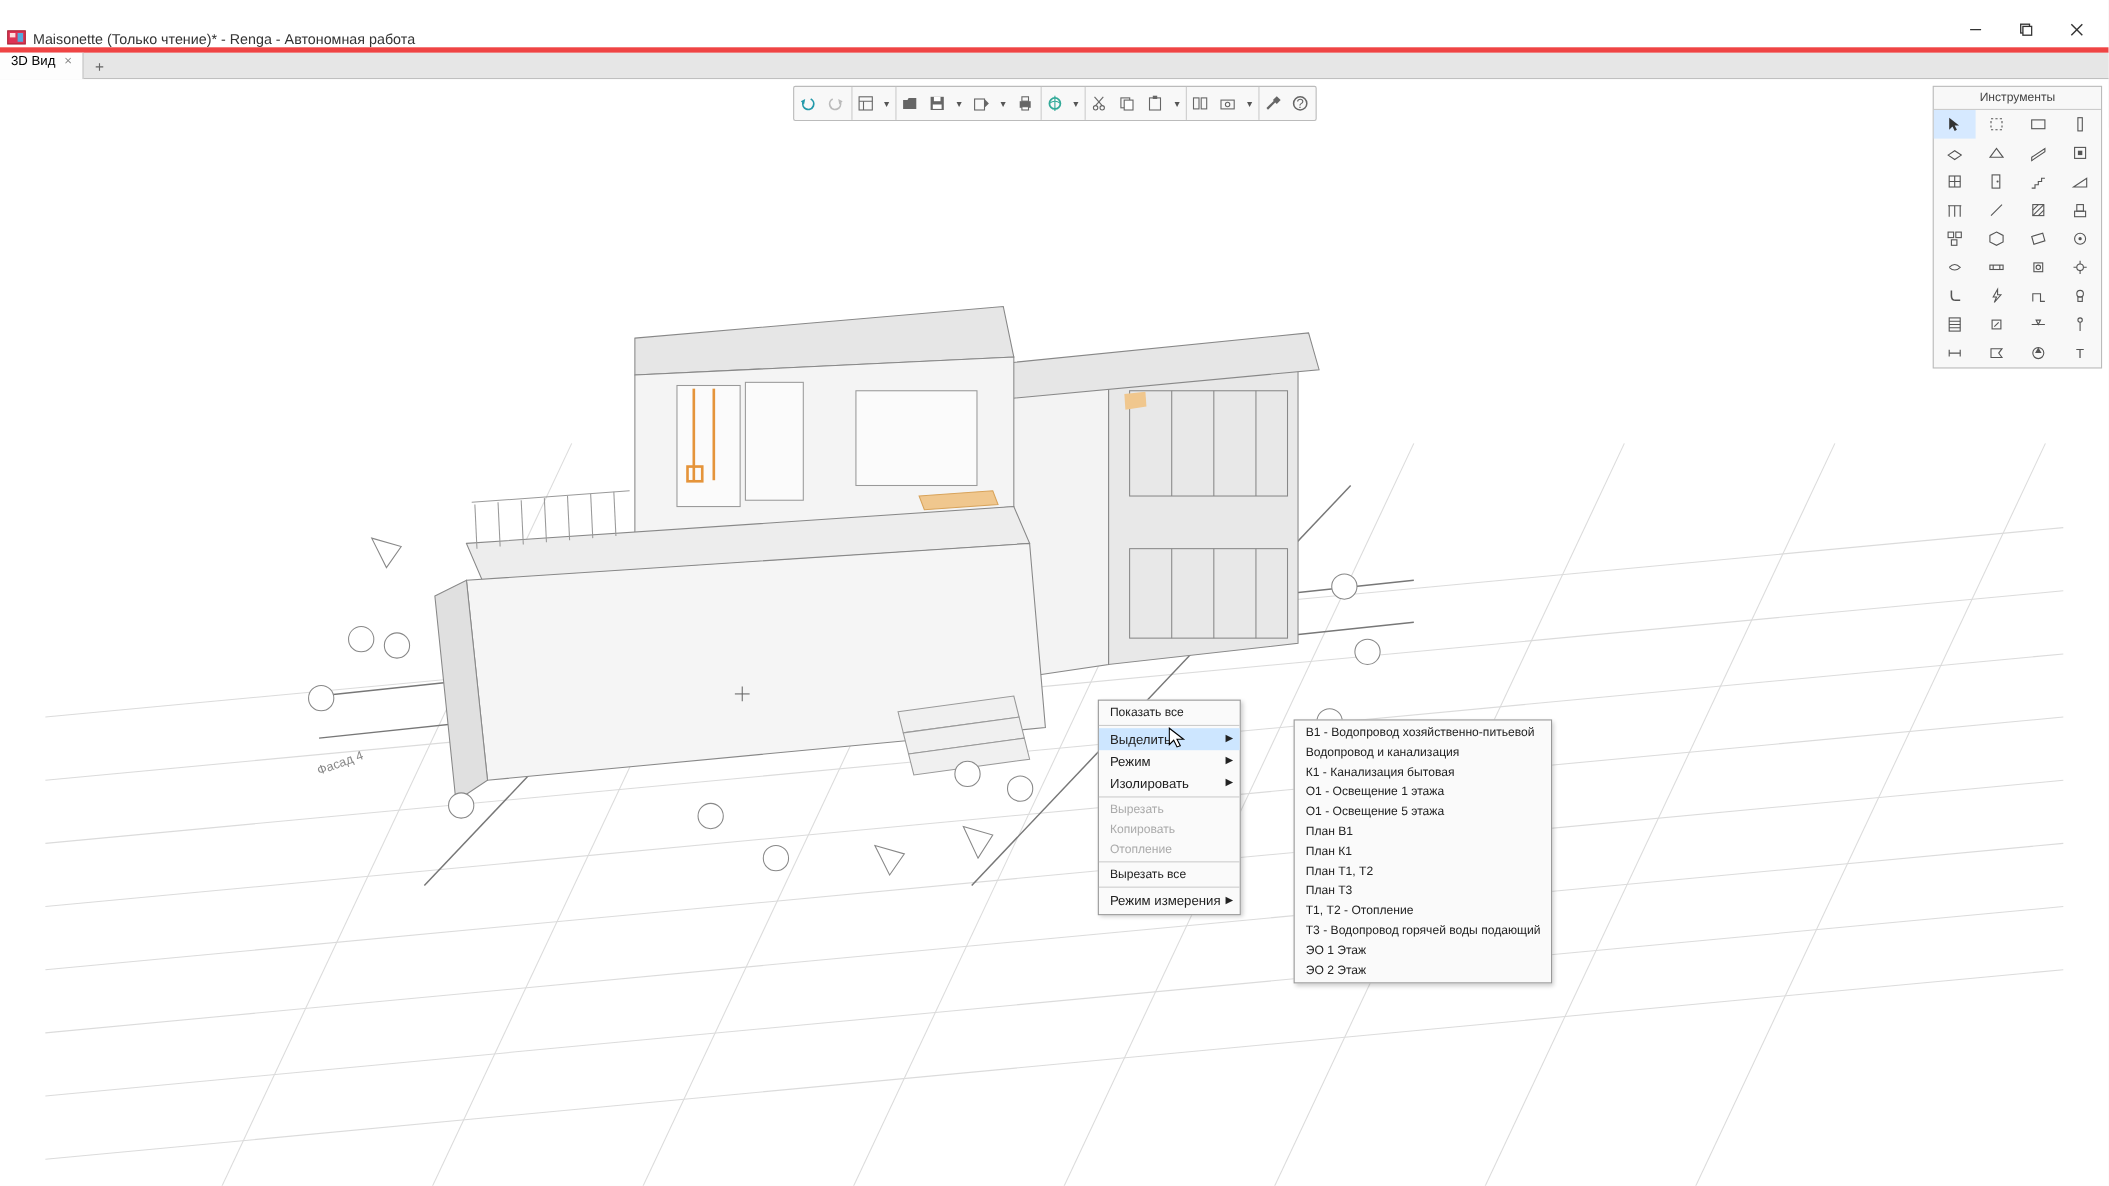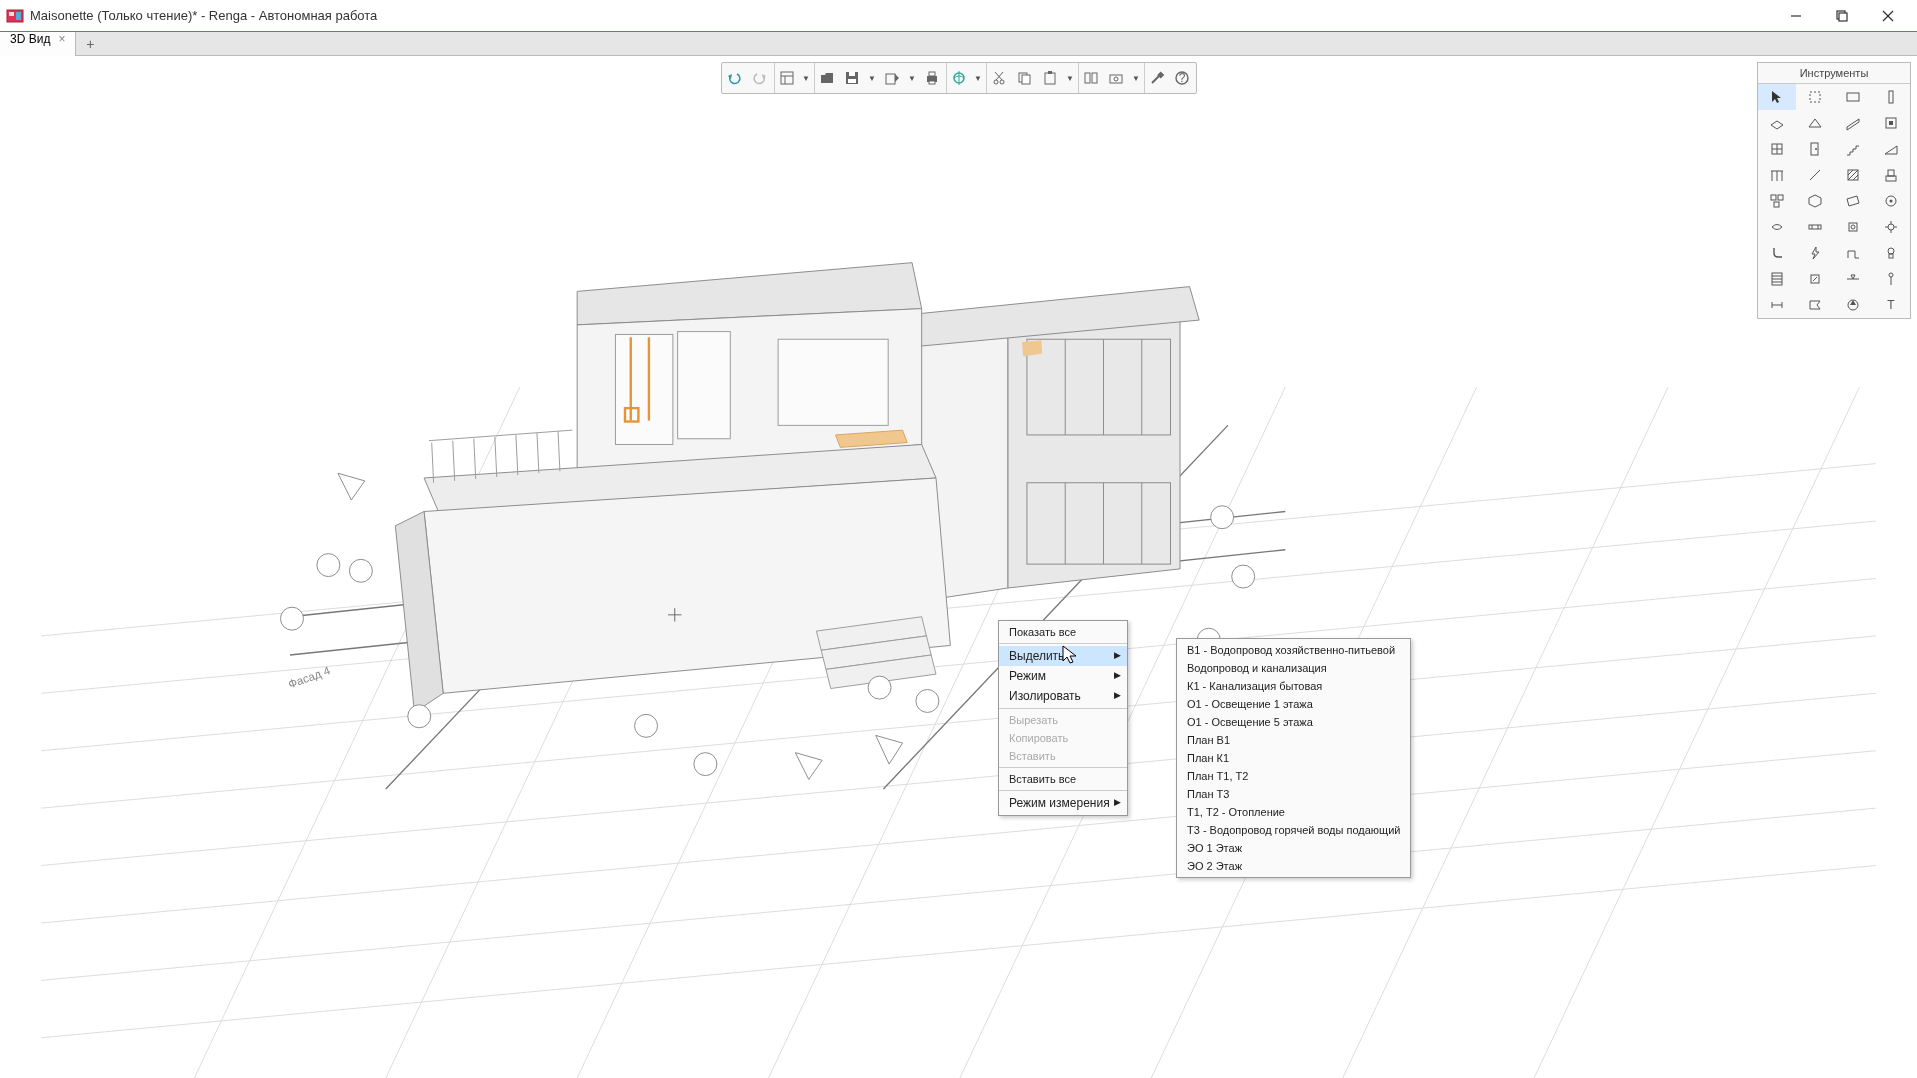--- a/index.html
+++ b/index.html
@@ -1,17 +1,17 @@
 <!DOCTYPE html>
 <html><head>
 <meta charset="utf-8">
 <style>
 *{margin:0;padding:0;box-sizing:border-box;font-family:"Segoe UI",Tahoma,sans-serif;font-size:12px}
 body{width:1917px;height:1078px;background:#f0f0f0;overflow:hidden;position:relative}
-.titlebar{height:32px;background:#fff;display:flex;align-items:center;padding:0 6px;border-bottom:1px solid #ef4444}
+.titlebar{height:48px;background:#fff;display:flex;align-items:flex-end;padding:0 6px;border-bottom:5px solid #ef4444}
 .titlebar .app-icon{width:18px;height:18px;margin-right:6px;position:relative}
 .titlebar .app-icon svg{width:18px;height:18px}
 .titlebar .title{font-size:13px;color:#333}
 .titlebar .win-controls{margin-left:auto;display:flex}
 .titlebar .win-controls .wc{width:46px;height:32px;display:flex;align-items:center;justify-content:center;color:#333}
 .tabbar{height:24px;background:#e6e6e6;display:flex;align-items:center;border-bottom:1px solid #bbb}
 .tab{height:24px;padding:0 10px;display:flex;align-items:flex-start;background:#fdfdfd;border-right:1px solid #bbb;font-size:11px}
 .tab .close{margin-left:8px;color:#888;font-size:12px}
 .newtab{width:20px;height:18px;display:flex;align-items:center;justify-content:center;color:#666;font-size:14px;margin-left:4px}
 .workspace{position:relative;height:calc(1078px - 56px);background:#fff}
@@ -520,23 +520,23 @@
 
   <div class="context-menu main">
     <div class="cm-item">Показать все</div>
     <div class="cm-sep"></div>
     <div class="cm-item hover"><span>Выделить</span><span class="arrow">▶</span></div>
     <div class="cm-item"><span>Режим</span><span class="arrow">▶</span></div>
     <div class="cm-item"><span>Изолировать</span><span class="arrow">▶</span></div>
     <div class="cm-sep"></div>
     <div class="cm-item disabled">Вырезать</div>
     <div class="cm-item disabled">Копировать</div>
-    <div class="cm-item disabled">Вставить</div>
+    <div class="cm-item disabled">Отопление</div>
     <div class="cm-sep"></div>
-    <div class="cm-item">Вставить все</div>
+    <div class="cm-item">Вырезать все</div>
     <div class="cm-sep"></div>
     <div class="cm-item"><span>Режим измерения</span><span class="arrow">▶</span></div>
   </div>
 
   <div class="context-menu sub">
     <div class="cm-item">В1 - Водопровод хозяйственно-питьевой</div>
     <div class="cm-item">Водопровод и канализация</div>
     <div class="cm-item">К1 - Канализация бытовая</div>
     <div class="cm-item">О1 - Освещение 1 этажа</div>
     <div class="cm-item">О1 - Освещение 5 этажа</div>

